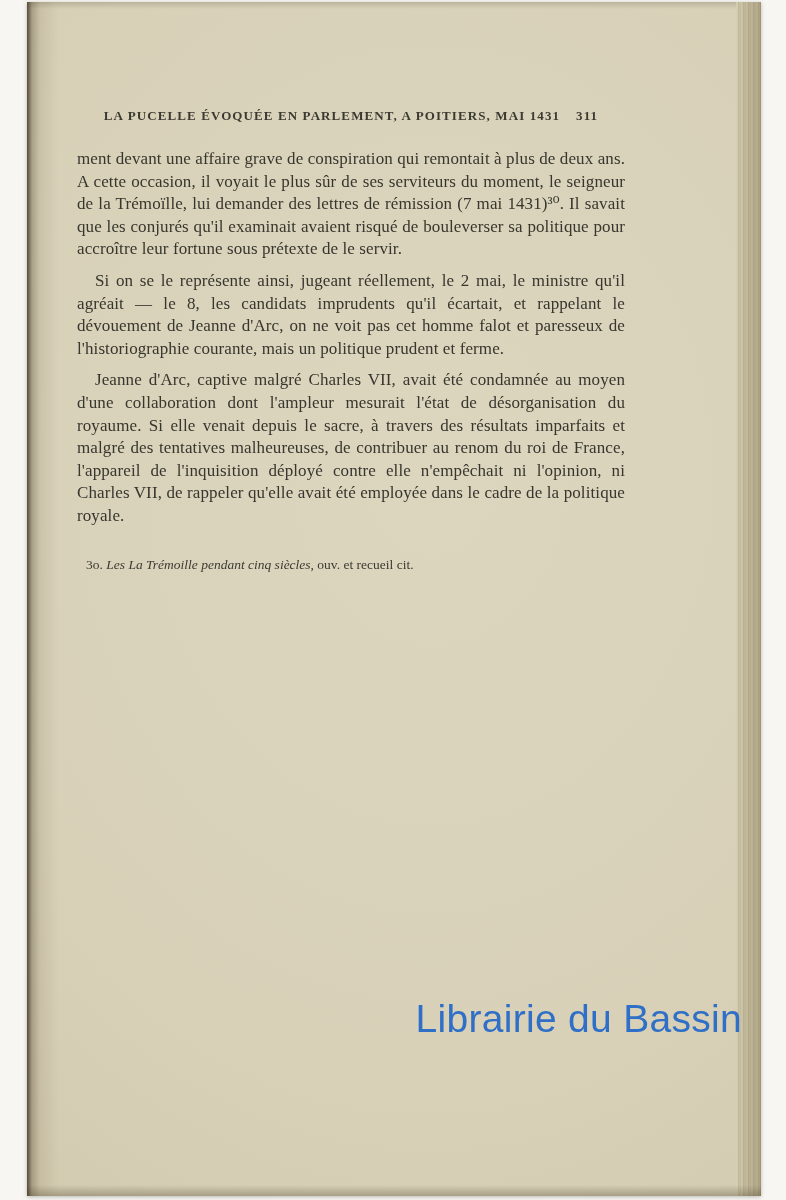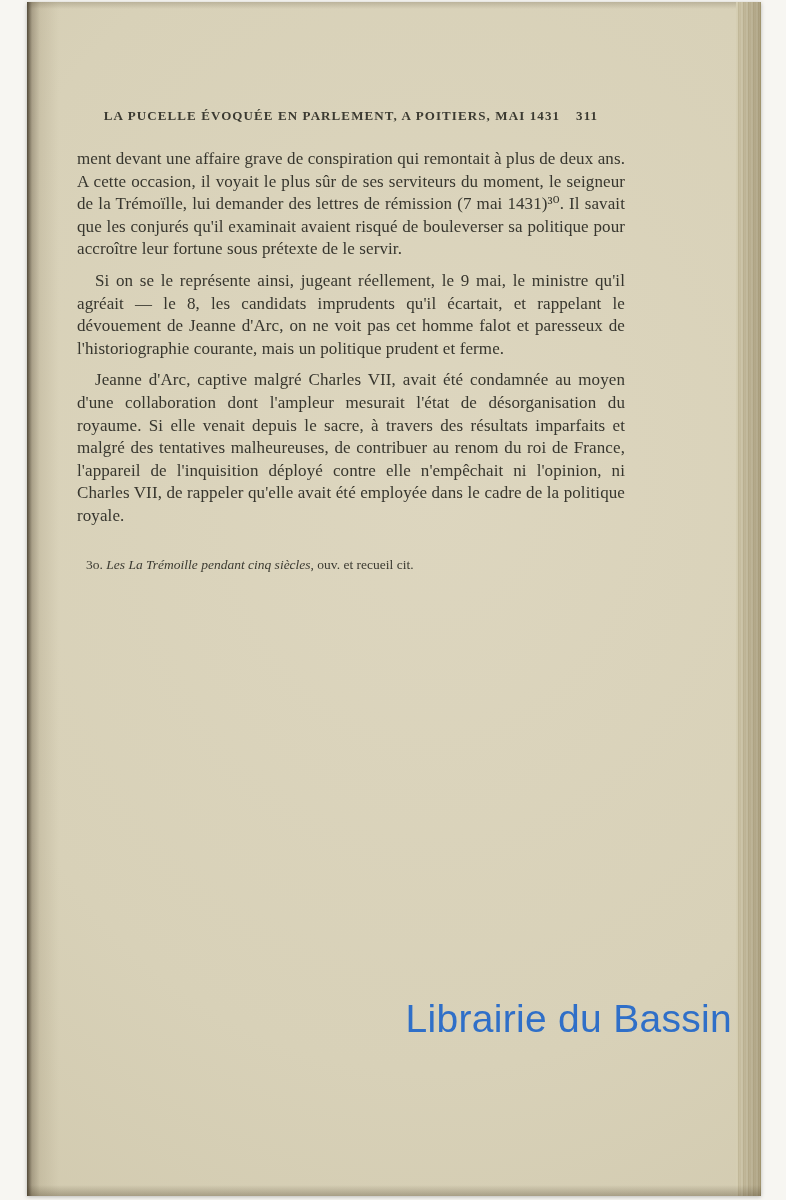--- a/index.html
+++ b/index.html
@@ -88,21 +88,21 @@
     margin: 28px 0 10px 0;
     font-size: 13.5px;
     line-height: 17px;
     text-indent: 18px;
     color: #3b3a31;
   }
   .footnote em { font-style: italic; }
 
   .watermark {
     position: absolute;
-    right: 54px;
+    right: 44px;
     top: 997px;
     font-family: "Liberation Sans", "DejaVu Sans", sans-serif;
     font-size: 39px;
     font-weight: 400;
     color: #2f6fc8;
     letter-spacing: 0.3px;
     white-space: nowrap;
   }
 </style>
 </head>
@@ -112,21 +112,21 @@
 
   <div class="page">
 
     <div class="fore-edge"></div>
 
     <div class="content">
 
       <p class="running-header"><span>LA PUCELLE ÉVOQUÉE EN PARLEMENT, A POITIERS, MAI 1431</span><span class="pagenum">311</span></p>
 
       <p class="body-par">ment devant une affaire grave de conspiration qui remontait à plus de deux ans. A cette occasion, il voyait le plus sûr de ses serviteurs du moment, le seigneur de la Trémoïlle, lui demander des lettres de rémission (7 mai 1431)³⁰. Il savait que les conjurés qu'il examinait avaient risqué de bouleverser sa politique pour accroître leur fortune sous prétexte de le servir.</p>
-      <p class="body-par indent">Si on se le représente ainsi, jugeant réellement, le 9 mai, le ministre qu'il agréait — le 8, les candidats imprudents qu'il écartait, et rappelant le dévouement de Jeanne d'Arc, on ne voit pas cet homme falot et paresseux de l'historiographie courante, mais un politique prudent et ferme.</p>
+      <p class="body-par indent">Si on se le représente ainsi, jugeant réellement, le 2 mai, le ministre qu'il agréait — le 8, les candidats imprudents qu'il écartait, et rappelant le dévouement de Jeanne d'Arc, on ne voit pas cet homme falot et paresseux de l'historiographie courante, mais un politique prudent et ferme.</p>
       <p class="body-par indent">Jeanne d'Arc, captive malgré Charles VII, avait été condamnée au moyen d'une collaboration dont l'ampleur mesurait l'état de désorganisation du royaume. Si elle venait depuis le sacre, à travers des résultats imparfaits et malgré des tentatives malheureuses, de contribuer au renom du roi de France, l'appareil de l'inquisition déployé contre elle n'empêchait ni l'opinion, ni Charles VII, de rappeler qu'elle avait été employée dans le cadre de la politique royale.</p>
 
       <p class="footnote"><span>3o.</span> <em>Les La Trémoille pendant cinq siècles</em><span>, ouv. et recueil cit.</span></p>
 
     </div>
 
   </div>
 
   <div class="watermark">Librairie du Bassin</div>
 

